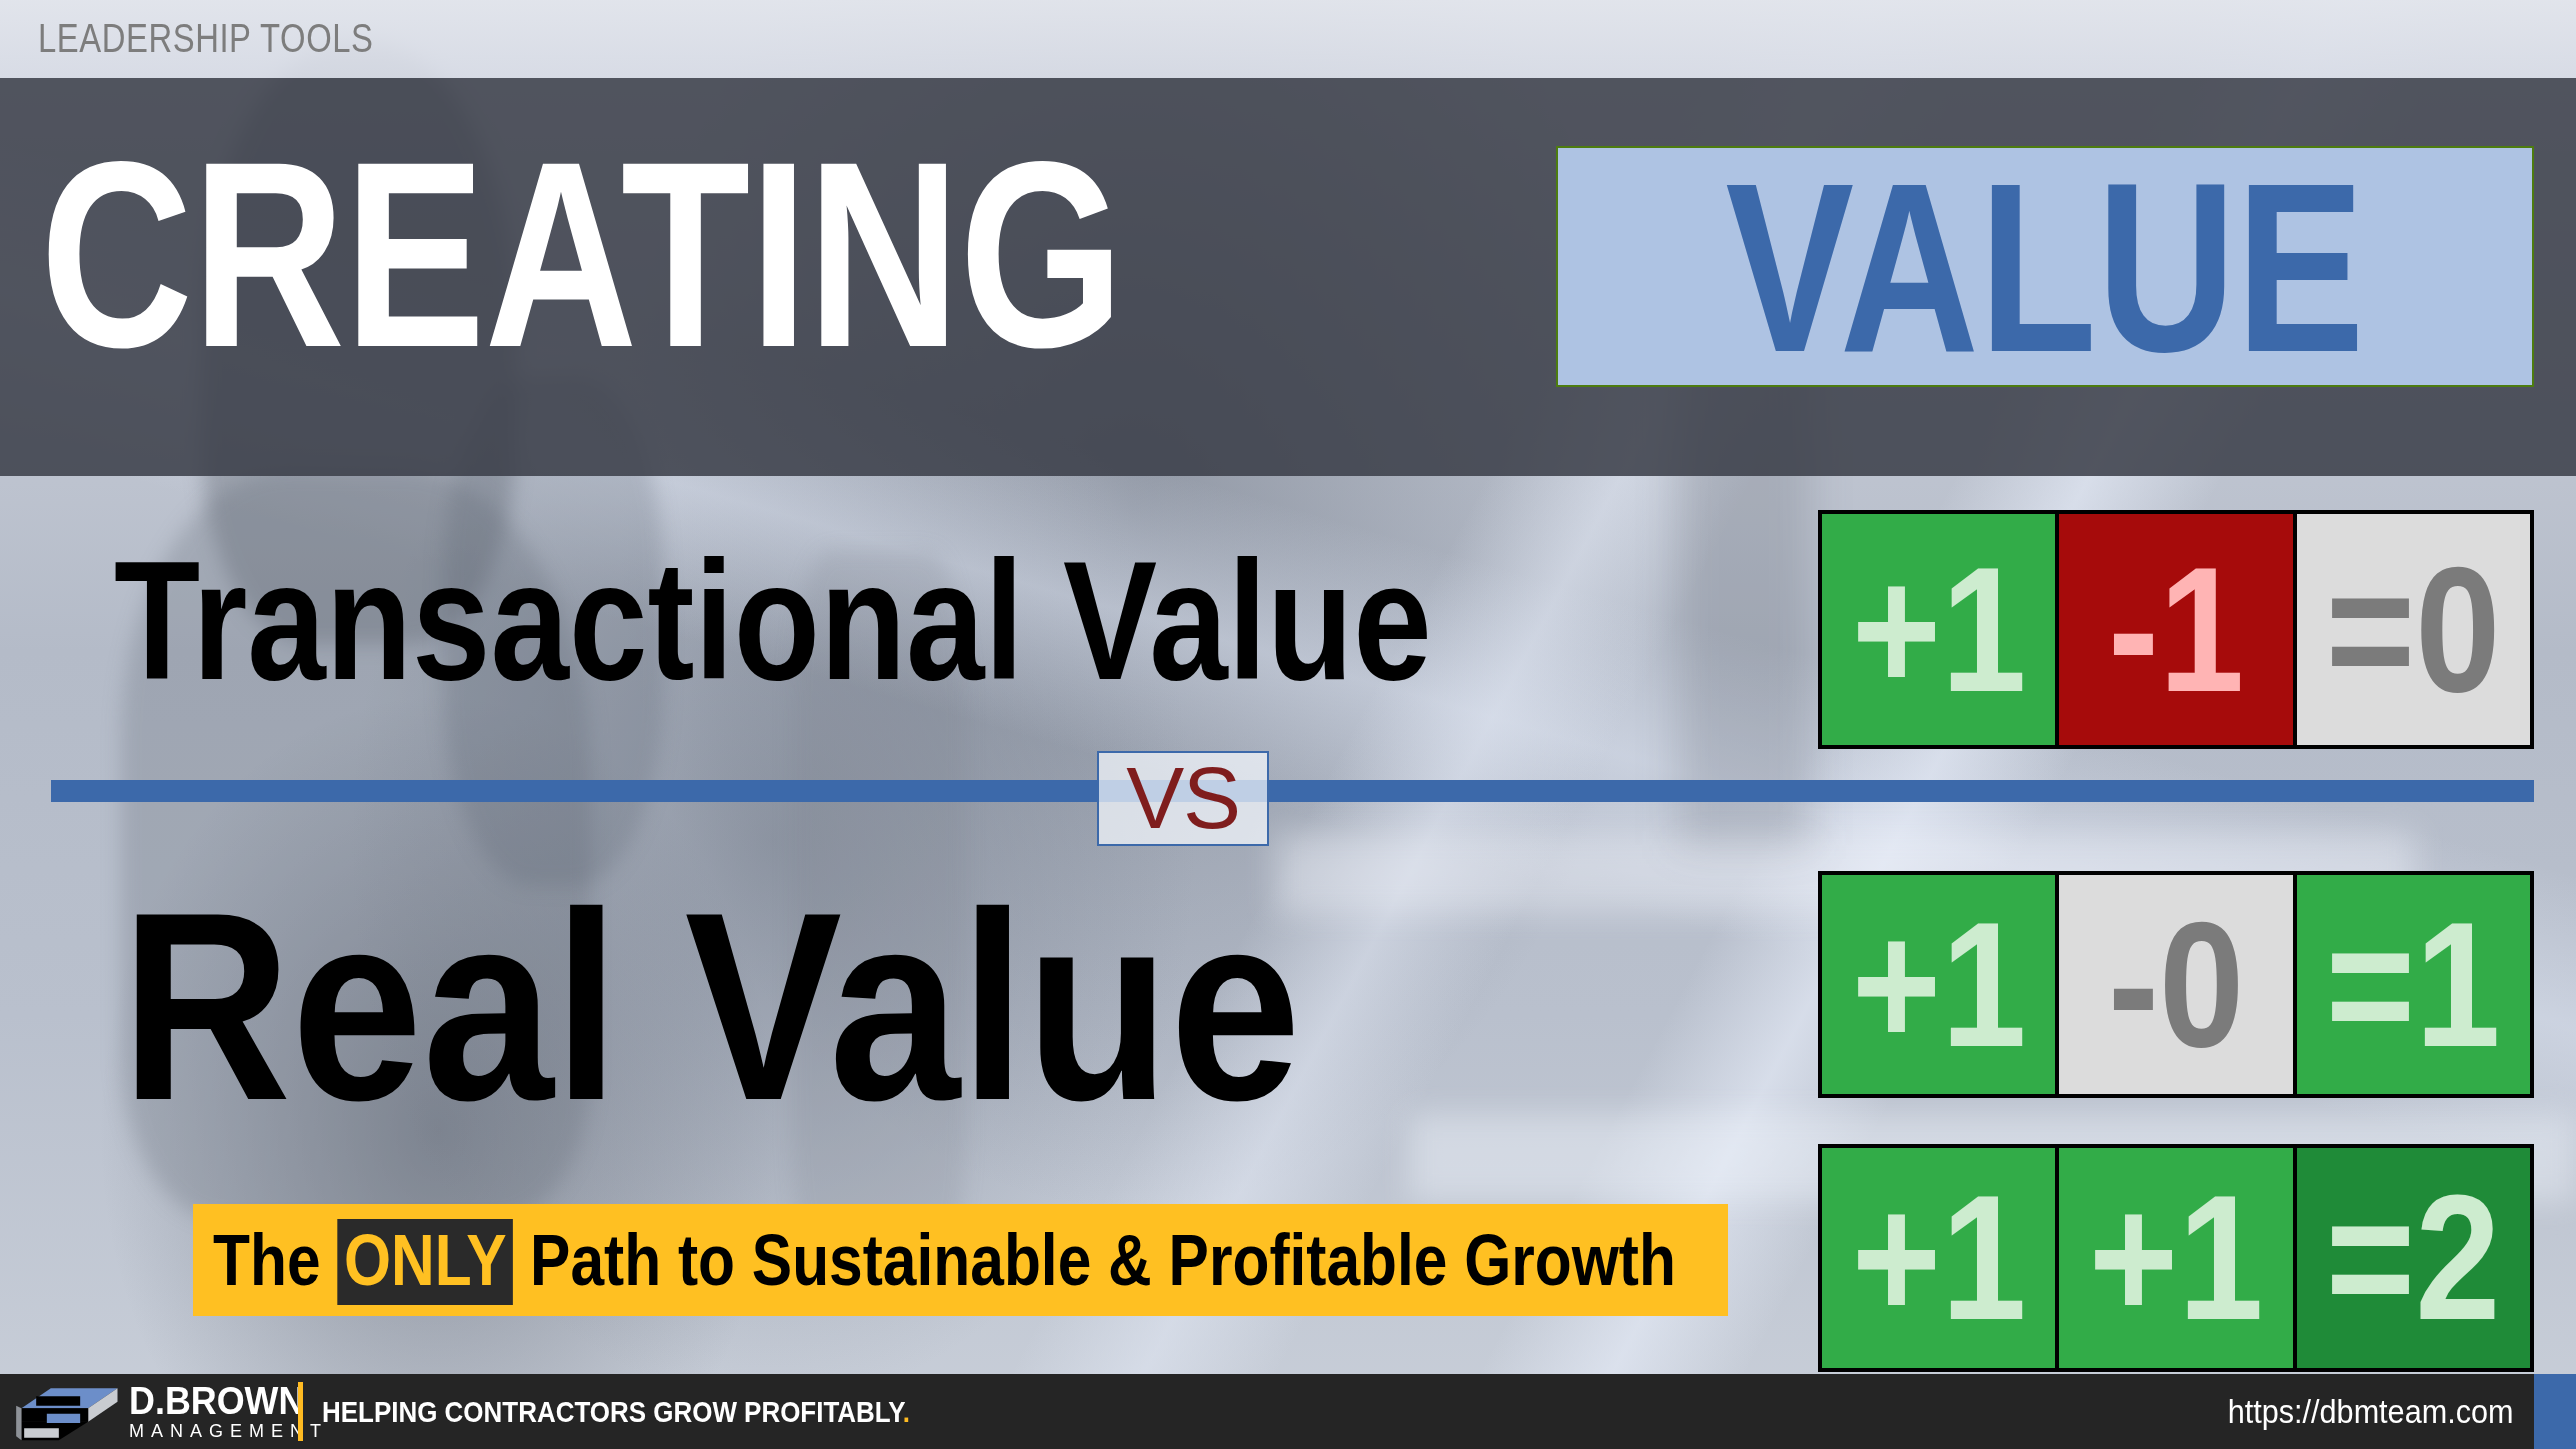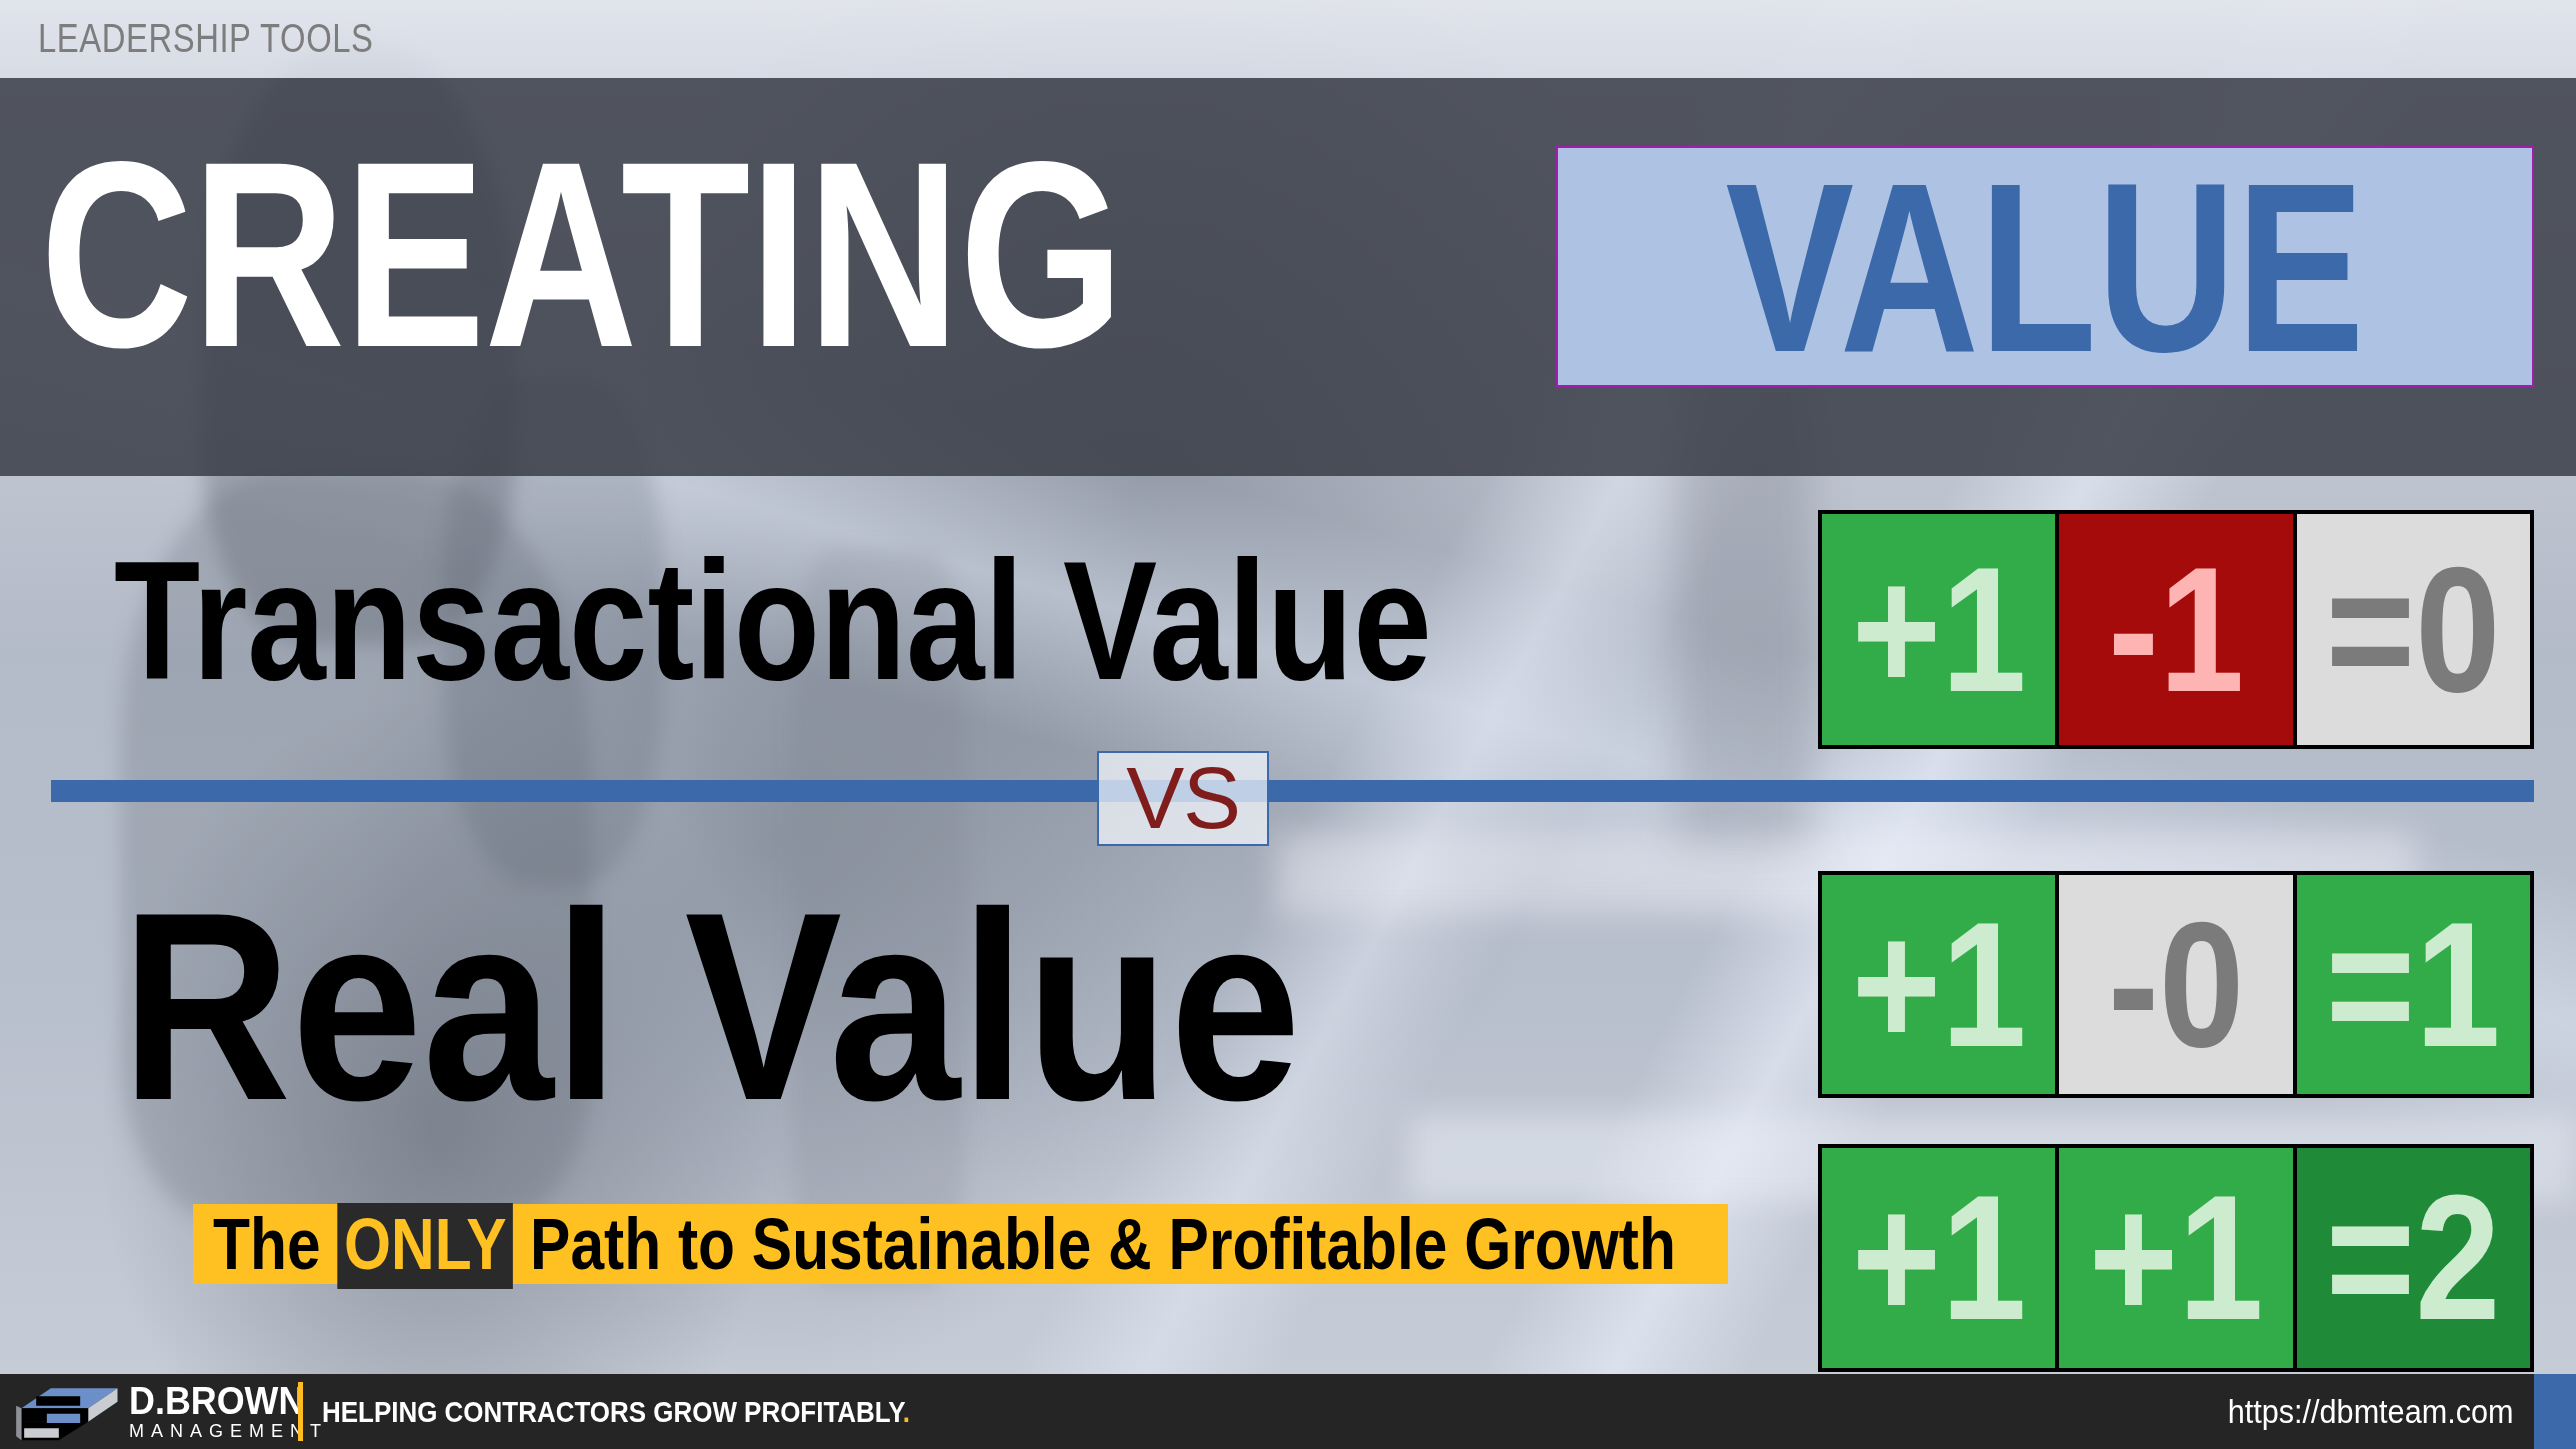--- a/index.html
+++ b/index.html
@@ -79,21 +79,21 @@
     transform: scaleX(.80);
     transform-origin: left center;
     line-height: 241px;
     white-space: nowrap;
   }
   .value-box {
     position: absolute;
     left: 1556px; top: 146px;
     width: 978px; height: 241px;
     background: #aec3e3;
-    border: 2px solid #a21caf;
+    border: 2px solid #4d7c0f;
     box-sizing: border-box;
   }
   .value-box span {
     position: absolute;
     left: 50%; top: 50%;
     transform: translate(-50%,-50%) scaleX(.80);
     font-size: 241px;
     font-weight: bold;
     color: #3c69aa;
     line-height: 221px;
@@ -144,21 +144,21 @@
     transform: scaleX(.88);
     transform-origin: left center;
     line-height: 268px;
     white-space: nowrap;
   }
 
   
   .callout {
     position: absolute;
     left: 193px; top: 1204px;
-    width: 1535px; height: 80px;
+    width: 1535px; height: 112px;
     background: #ffc022;
     display: flex;
     align-items: center;
     box-sizing: border-box;
     padding-left: 20px;
   }
   .callout .txt {
     font-size: 72px;
     font-weight: bold;
     color: #000;

